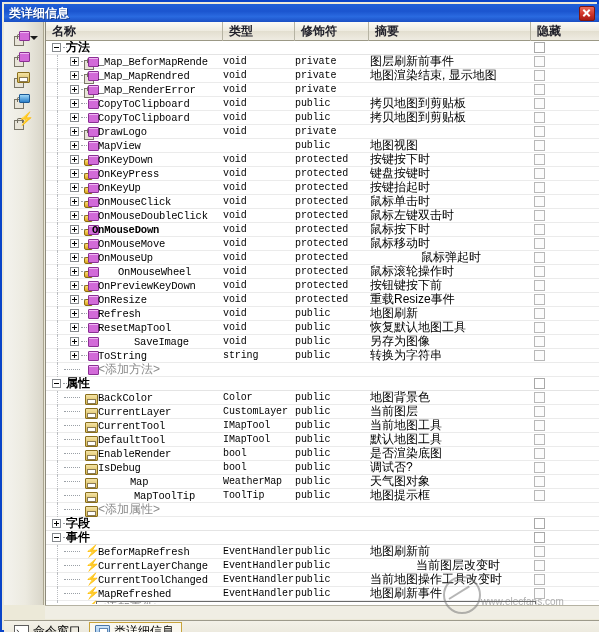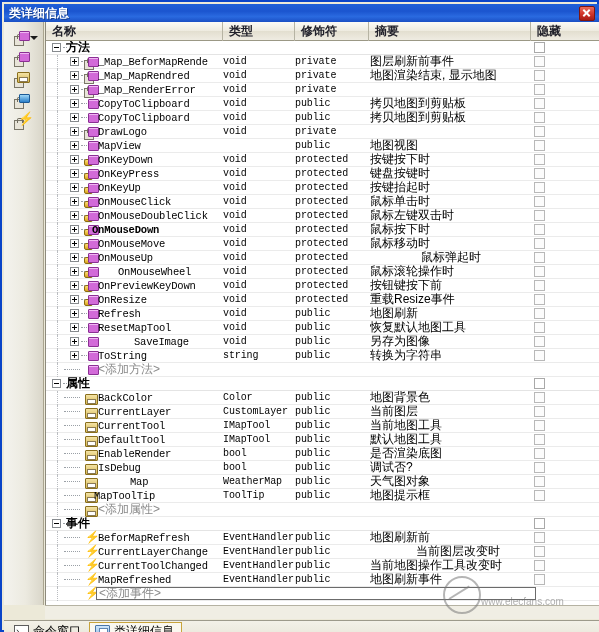--- a/index.html
+++ b/index.html
@@ -962,35 +962,43 @@
               <span class="cell c-hide" style="left: 488px; width: 60px;">
                 <span class="chk sunken"></span>
               </span>
             </div>
             <div class="row">
               <span class="vline" style="left: 11px; top: 0px; height: 14px;"></span>
               <span class="dots" style="left: 18px; width: 16px;"></span>
               <span class="icow" style="left: 38px;">
                 <span class="propglyph" style="left: 1px; top: 1px;"></span>
               </span>
-              <span class="cell c-name" style="left: 48px; width: 125px;"><span class="nm">MapToolTip</span></span>
+              <span class="cell c-name" style="left: 56px; width: 125px; text-align: center;"><span class="nm">MapToolTip</span></span>
               <span class="cell c-type" style="left: 177px; width: 72px;">ToolTip</span>
               <span class="cell c-mod" style="left: 249px; width: 74px;">public</span>
               <span class="cell c-sum sum" style="left: 324px; width: 162px;">地图提示框</span>
               <span class="cell c-hide" style="left: 488px; width: 60px;">
                 <span class="chk sunken"></span>
               </span>
             </div>
             <div class="row">
               <span class="vline" style="left: 11px; top: 0px; height: 14px;"></span>
               <span class="dots" style="left: 18px; width: 16px;"></span>
               <span class="icow" style="left: 38px;">
                 <span class="propglyph" style="left: 1px; top: 1px;"></span>
               </span>
               <span class="cell c-name" style="left: 52px; width: 125px;"><span class="placeholder">&lt;添加属性&gt;</span></span>
+            </div>
+            <div class="row groupline">
+              <span class="tw plus" style="left: 6px;"></span>
+              <span class="dots" style="left: 17px; width: 4px;"></span>
+              <span class="cell c-name" style="left: 20px; width: 157px;"><span class="nm cjk">字段</span></span>
+              <span class="cell c-hide" style="left: 488px; width: 60px;">
+                <span class="chk"></span>
+              </span>
             </div>
             <div class="row groupline">
               <span class="tw" style="left: 6px;"></span>
               <span class="dots" style="left: 17px; width: 4px;"></span>
               <span class="cell c-name" style="left: 20px; width: 157px;"><span class="nm cjk">事件</span></span>
               <span class="cell c-hide" style="left: 488px; width: 60px;">
                 <span class="chk"></span>
               </span>
             </div>
             <div class="row">

